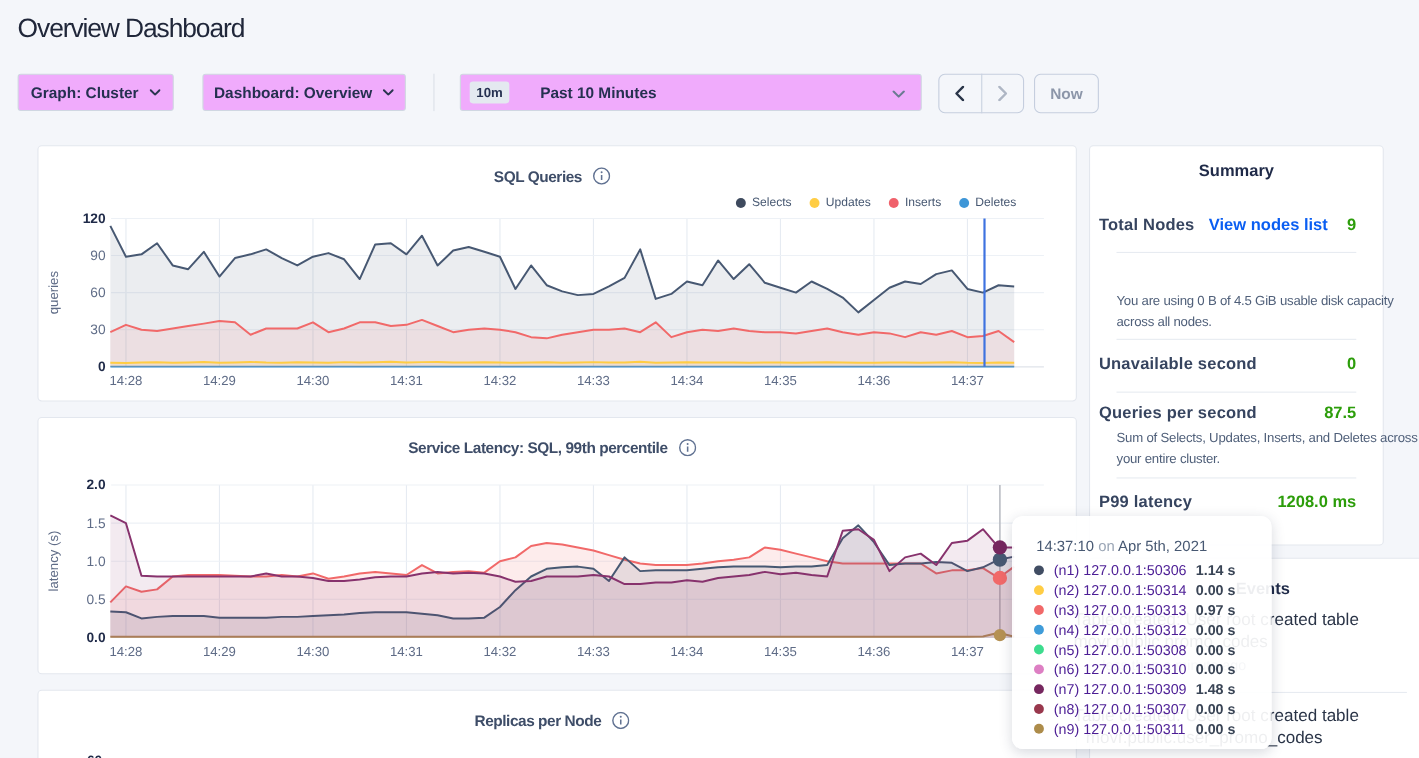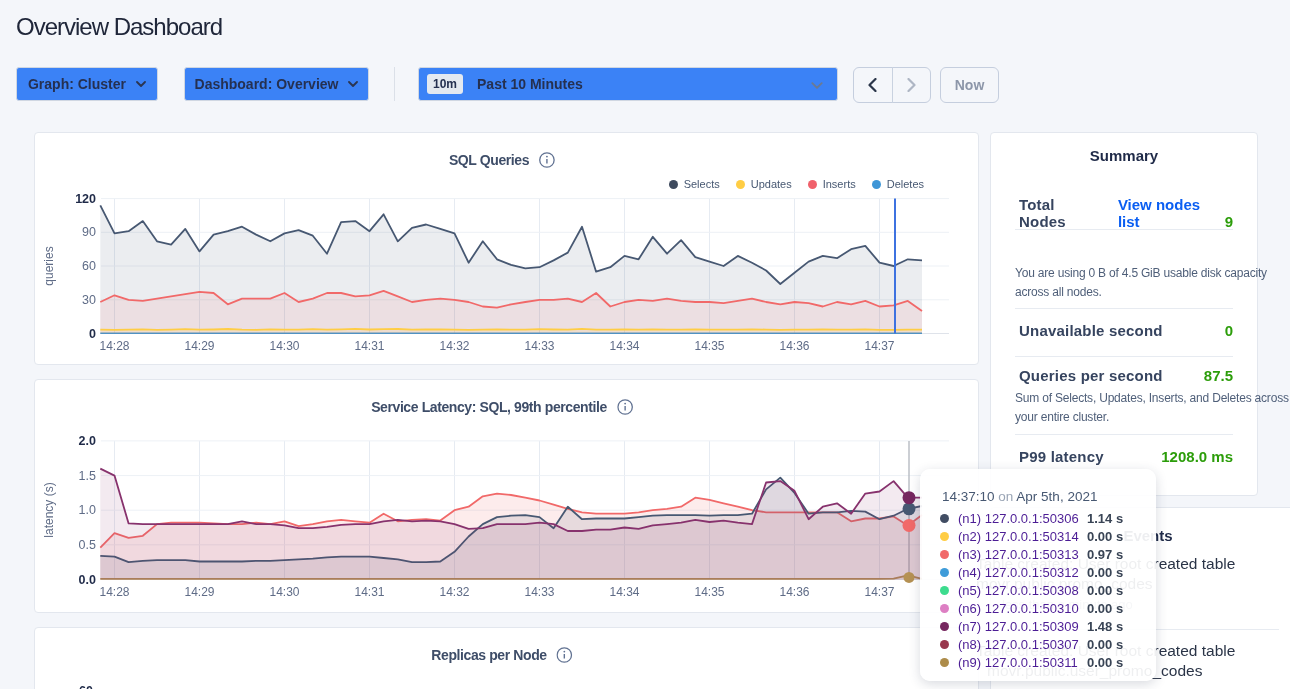--- a/index.html
+++ b/index.html
@@ -1,30 +1,30 @@
 <!DOCTYPE html>
 <html><head><meta charset="utf-8"><title>Overview Dashboard</title>
 <style>
 * { margin:0; padding:0; box-sizing:border-box; }
 html,body { width:1290px; height:689px; background:#f4f6fa; overflow:hidden;
   font-family:"Liberation Sans",sans-serif; position:relative; }
 .abs { position:absolute; }
 h1 { position:absolute; left:16px; top:13px; font-size:24px; font-weight:400; color:#20273a; letter-spacing:-1px; }
-.btn { position:absolute; top:67px; height:34px; background:#3b82f6; border:1px solid #d0d7e2;
+.btn { position:absolute; top:67px; height:34px; background:#f0abfc; border:1px solid #d0d7e2;
   border-radius:3px; display:flex; align-items:center; font-weight:bold; font-size:14px;
   color:#253050; }
 .panel { position:absolute; background:#fff; border:1px solid #e3e7ee; border-radius:4px;margin-left:18px; }
 .ctitle { position:absolute; top:19px; left:467px; transform:translateX(-50%);
   display:flex; align-items:center; gap:10px; font-size:14px; font-weight:bold; color:#3e4d68; letter-spacing:-0.4px;
   white-space:nowrap; }
 .legend { position:absolute; top:45px; right:54px; display:flex; gap:16px; font-size:11px;
   color:#475872; }
 .litem { display:flex; align-items:center; gap:6px; }
 .ldot { width:9px; height:9px; border-radius:50%; display:inline-block; }
-.srow { position:absolute; left:28px; right:24px; display:flex; align-items:flex-end; }
+.srow { position:absolute; left:8px; right:24px; display:flex; align-items:flex-end; }
 .slabel { font-weight:bold; font-size:15px; color:#36445f; letter-spacing:0.2px; }
 .sval { margin-left:auto; font-weight:bold; font-size:15px; color:#2c9d0a; }
 .ssub { position:absolute; left:24px; width:300px; font-size:12px; letter-spacing:-0.2px; color:#4f5f79; line-height:18.5px; }
 .sdiv { position:absolute; left:24px; right:24px; height:1px; background:#e7ebf1; }
 .trow { display:flex; align-items:center; height:18px; }
 .tdot { width:9px; height:9px; border-radius:50%; flex:none; margin-right:9px; }
 .tlabel { font-size:13px; color:#4c1d95; }
 .tval { position:absolute; left:147px; font-size:13px; font-weight:bold; color:#394455; }
 .etext { position:absolute; font-size:15.5px; color:#2a3447; white-space:nowrap; }
 </style></head>
@@ -40,21 +40,21 @@
 <div class="btn" style="left:184px;width:185px;justify-content:center;gap:10px">
   <span>Dashboard: Overview</span>
     <svg width="10" height="6" viewBox="0 0 10 6">
       <polyline points="1,1 5,5 9,1" fill="none" stroke="#2b3550" stroke-width="1.8" stroke-linecap="round" stroke-linejoin="round"></polyline>
     </svg>
   </div>
 <div class="abs" style="left:394px;top:67px;width:1px;height:34px;background:#dbe0e8"></div>
 
 <div class="btn" style="left:418px;width:420px;padding:0 14px 0 8px">
   <span style="background:#e4e9f0;border-radius:3px;font-size:12px;padding:3px 6px;color:#253050">10m</span>
-  <span style="margin-left:14px">Past 10 Minutes</span>
+  <span style="margin-left:28px">Past 10 Minutes</span>
   <span style="margin-left:auto"><svg width="12" height="7" viewBox="0 0 10 6">
         <polyline points="1,1 5,5 9,1" fill="none" stroke="#6b7a92" stroke-width="1.6" stroke-linecap="round" stroke-linejoin="round"></polyline>
       </svg></span>
 </div>
 <div class="btn" style="left:853px;width:78px;background:transparent;border-color:#c5cede;border-radius:6px;height:36px">
   <span style="flex:1;display:flex;justify-content:center">
       <svg width="9" height="14" viewBox="0 0 9 14">
         <polyline points="7.5,1 1.5,7 7.5,13" fill="none" stroke="#2a3549" stroke-width="2.2" stroke-linecap="round" stroke-linejoin="round"></polyline>
       </svg>
     </span>

